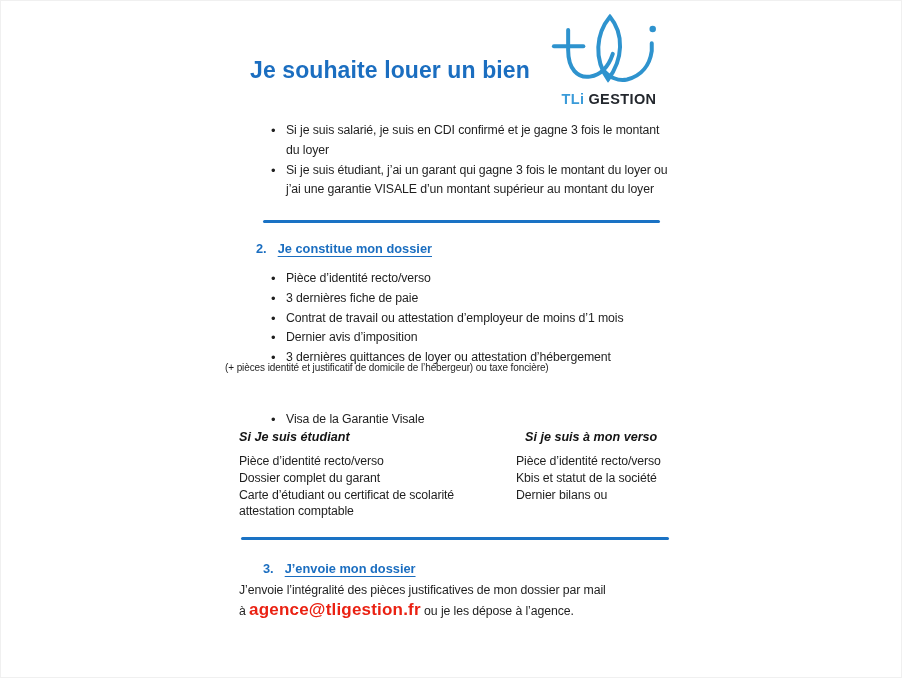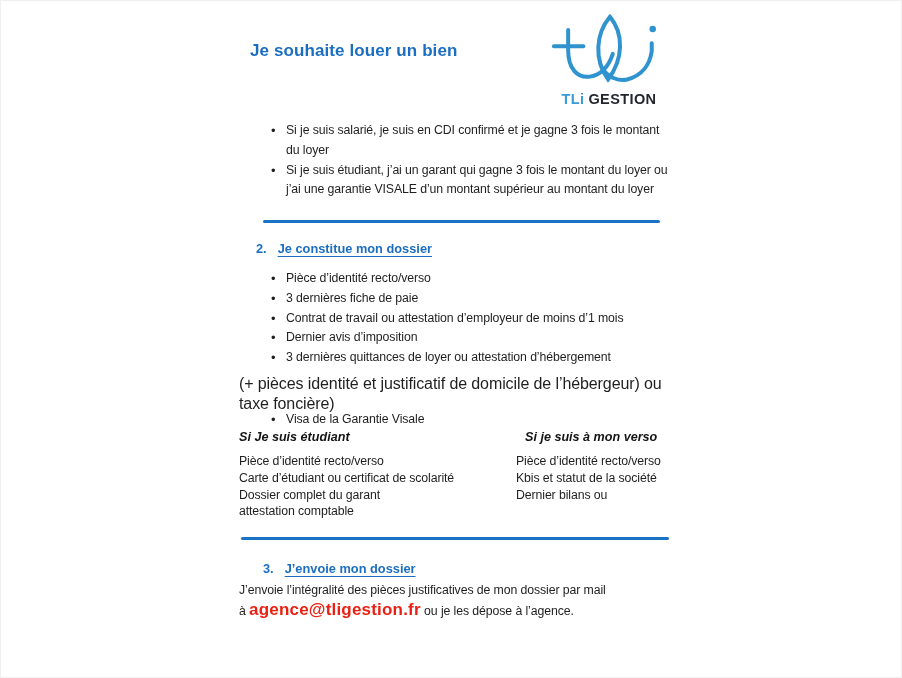--- a/index.html
+++ b/index.html
@@ -1,21 +1,21 @@
 <!DOCTYPE html>
 <html><head>
 <meta charset="utf-8">
 <style>
   html,body{margin:0;padding:0;background:#ffffff;}
   body{width:902px;height:678px;font-family:"Liberation Sans","DejaVu Sans",sans-serif;color:#1f1f1f;}
   .page{position:relative;width:900px;height:676px;background:#ffffff;border:1px solid #f0f0f0;overflow:hidden;}
 
   .abs{position:absolute;}
 
-  .title{left:249px;top:26px;font-size:17px;line-height:25px;font-weight:700;color:#1B6EC0;letter-spacing:.1px;}
+  .title{left:249px;top:42px;font-size:23px;line-height:25px;font-weight:700;color:#1B6EC0;letter-spacing:.1px;}
 
   .logo{left:544px;top:11px;width:128px;text-align:center;}
   .logo svg{display:block;margin:0 auto;}
   .logo-text{margin-top:3px;font-size:14.5px;font-weight:700;letter-spacing:.4px;white-space:nowrap;}
   .logo-text .tli{color:#3A9BD9;}
   .logo-text .gestion{color:#23272D;margin-left:4px;}
 
   .sec-heading{font-size:12.8px;font-weight:700;color:#1B6EC0;white-space:nowrap;}
   .sec-heading .num{margin-right:11px;text-decoration:none;}
   .sec-heading .hd{text-decoration:underline;text-decoration-thickness:1.2px;text-underline-offset:2.5px;}
@@ -24,21 +24,21 @@
   .s2-heading{left:255px;top:240px;}
   .s3-heading{left:262px;top:560px;}
 
   ul.bullets{margin:12px;padding:0;list-style:none;font-size:12.3px;letter-spacing:-.1px;}
   ul.bullets li{position:relative;line-height:19.8px;padding-left:15px;}
   ul.bullets li::before{content:"\2022";position:absolute;left:0;top:0;font-size:13px;}
   .ul1{left:258px;top:108px;width:402px;}
   .ul2{left:258px;top:256px;width:432px;}
   .ul3{left:258px;top:397px;width:432px;}
 
-  .cont{left:238px;top:357px;width:438px;font-size:16px;line-height:19.6px;letter-spacing:-.1px;margin-top:16px;}
+  .cont{left:224px;top:357px;width:438px;font-size:10px;line-height:19.6px;letter-spacing:-.1px;}
 
   .divider{height:3px;background:#1A72C4;border-radius:2px;}
   .d1{left:262px;top:219px;width:397px;}
   .d2{left:240px;top:536px;width:428px;}
 
   .col-h{font-size:12.6px;font-weight:700;font-style:italic;white-space:nowrap;color:#141414;}
   .col-h-left{left:238px;top:429px;}
   .col-h-right{left:524px;top:429px;}
   .col-body{font-size:12.3px;line-height:16.8px;letter-spacing:-.1px;white-space:nowrap;}
   .col-body-left{left:238px;top:452px;}
@@ -96,22 +96,22 @@
 
   <ul class="abs bullets ul3">
     <li>Visa de la Garantie Visale</li>
   </ul>
 
   <div class="abs col-h col-h-left">Si Je suis étudiant</div>
   <div class="abs col-h col-h-right">Si je suis à mon verso</div>
 
   <div class="abs col-body col-body-left">
     <div>Pièce d’identité recto/verso</div>
+    <div>Dossier complet du garant</div>
     <div>Carte d’étudiant ou certificat de scolarité</div>
-    <div>Dossier complet du garant</div>
     <div>attestation comptable</div>
   </div>
 
   <div class="abs col-body col-body-right">
     <div>Pièce d’identité recto/verso</div>
     <div>Kbis et statut de la société</div>
     <div>Dernier bilans ou</div>
   </div>
 
   <div class="abs divider d2"></div>

